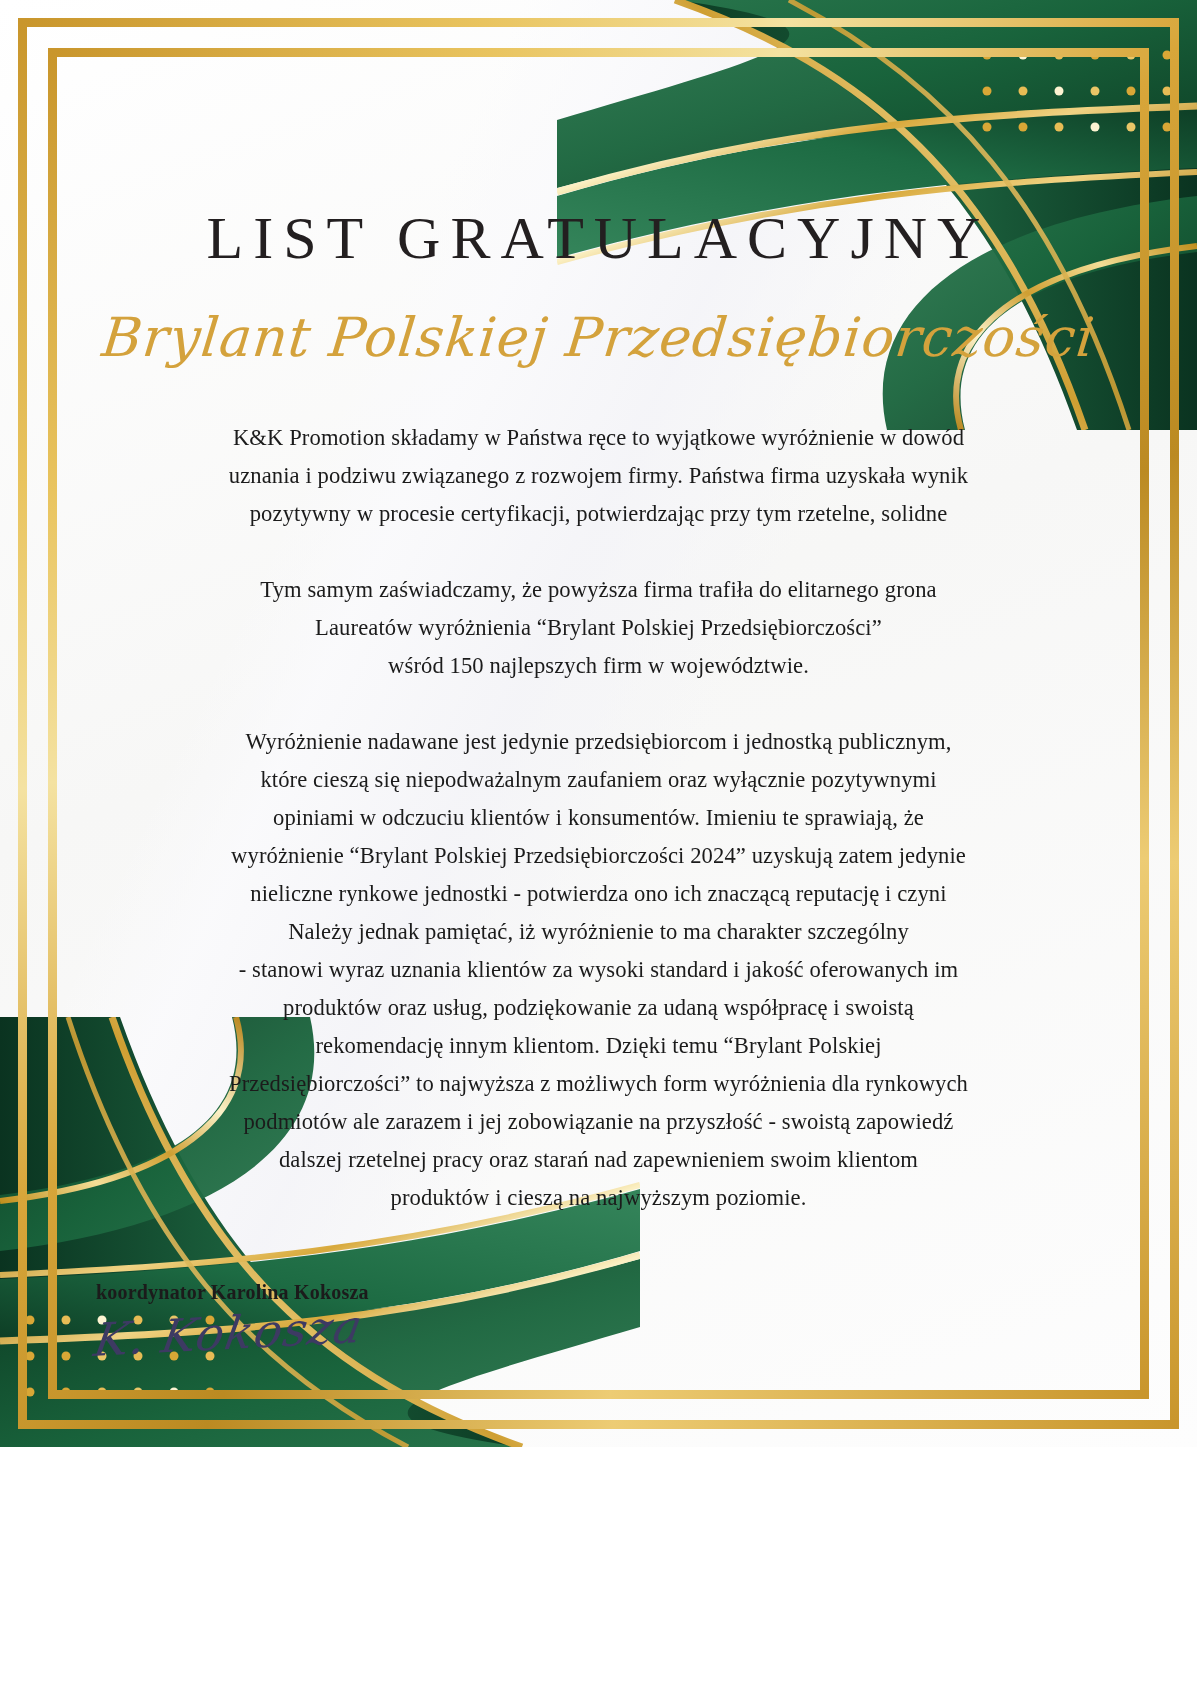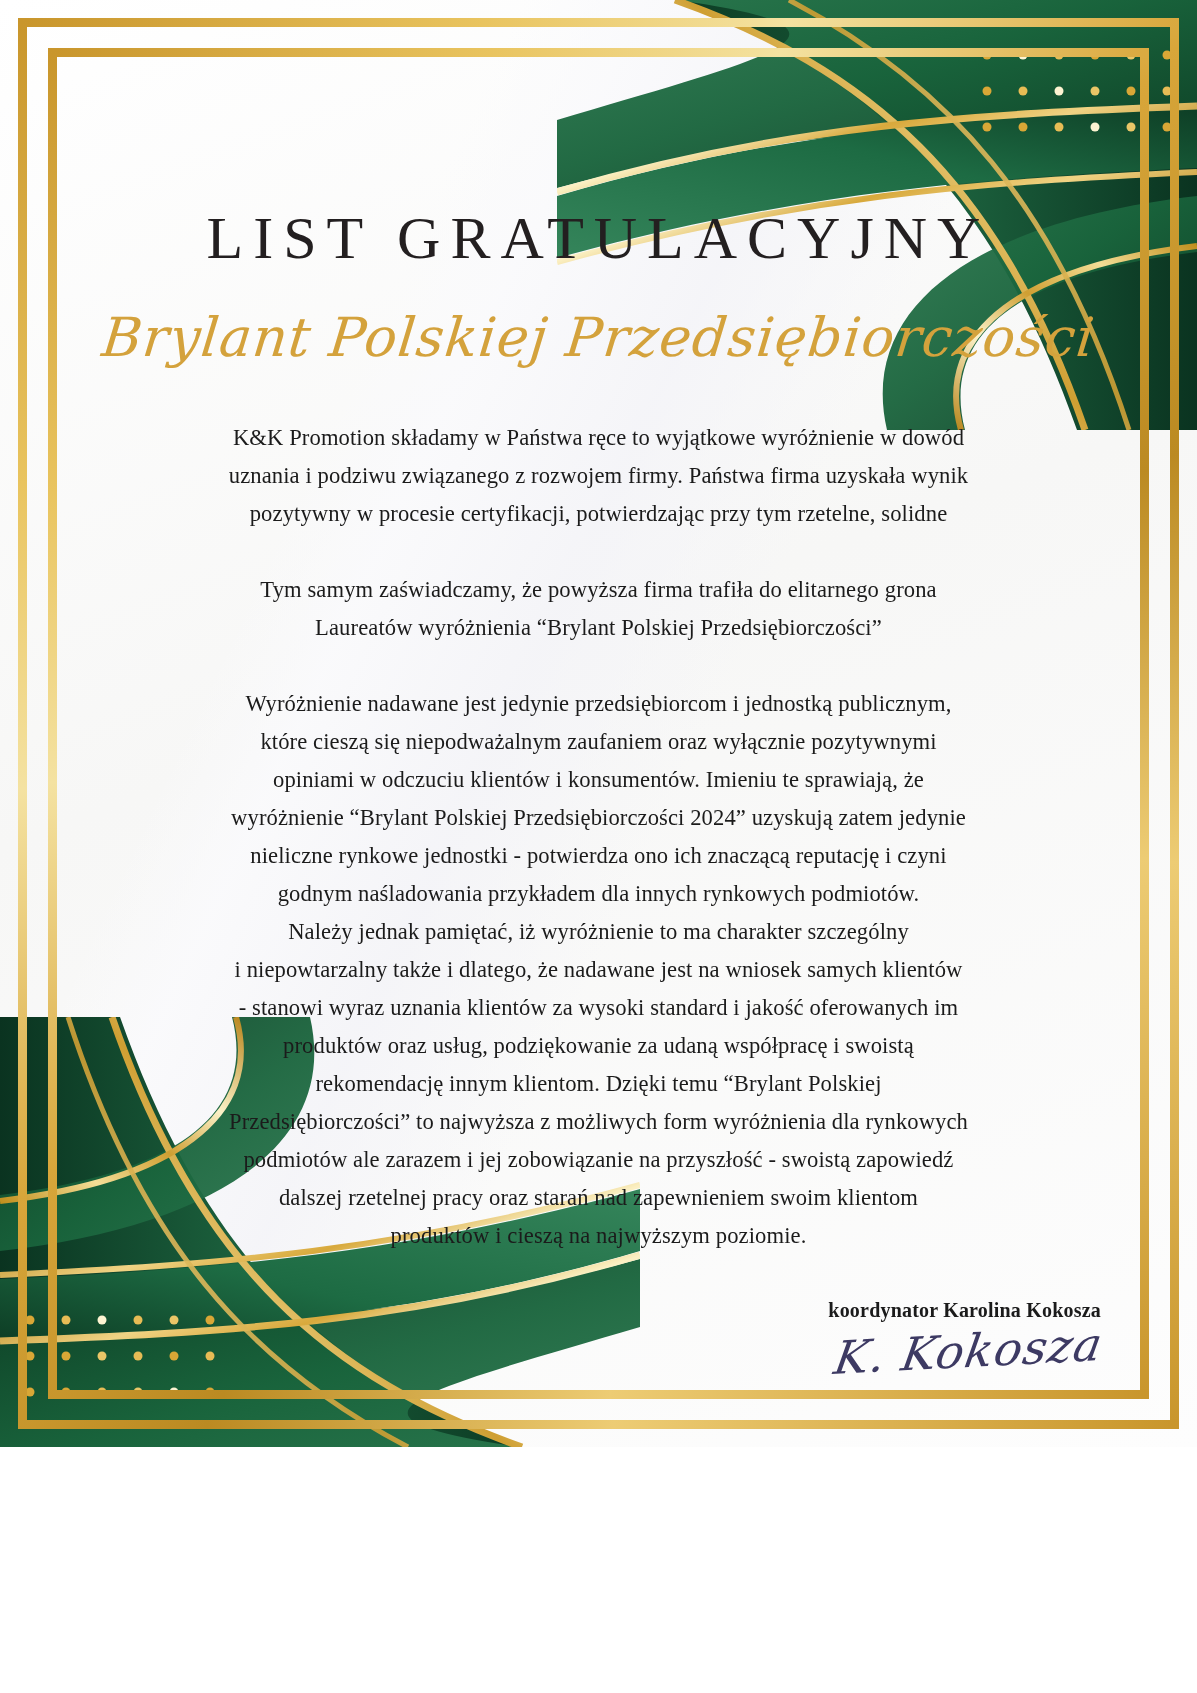--- a/index.html
+++ b/index.html
@@ -99,22 +99,22 @@
     font-family: "Liberation Serif", "DejaVu Serif", serif;
     font-size: 22.6px;
     line-height: 38px;
     letter-spacing: 0.1px;
   }
   .para { margin: 0; }
   .para + .para { margin-top: 38px; font-family: Liberation Serif, serif; }
   .para .line { display: block; white-space: nowrap; }
 
   .signature-block {
-    margin-top: 44px;
-    text-align: right;
+    margin-top: 64px;
+    text-align: left;
   }
   .sig-caption {
     font-family: "Liberation Serif", "DejaVu Serif", serif;
     font-weight: bold;
     font-size: 20px;
     color: #1b1b1b;
     letter-spacing: 0.2px;
   }
   .sig-mark {
     margin-top: 2px;
@@ -292,31 +292,30 @@
 
       <p class="para">
         <span class="line">K&amp;K Promotion składamy w Państwa ręce to wyjątkowe wyróżnienie w dowód</span>
         <span class="line">uznania i podziwu związanego z rozwojem firmy. Państwa firma uzyskała wynik</span>
         <span class="line">pozytywny w procesie certyfikacji, potwierdzając przy tym rzetelne, solidne</span>
       </p>
 
       <p class="para">
         <span class="line">Tym samym zaświadczamy, że powyższa firma trafiła do elitarnego grona</span>
         <span class="line">Laureatów wyróżnienia “Brylant Polskiej Przedsiębiorczości”</span>
+        <span class="line">wśród 150 najlepszych firm w województwie.</span>
       </p>
 
       <p class="para">
         <span class="line">Wyróżnienie nadawane jest jedynie przedsiębiorcom i jednostką publicznym,</span>
         <span class="line">które cieszą się niepodważalnym zaufaniem oraz wyłącznie pozytywnymi</span>
         <span class="line">opiniami w odczuciu klientów i konsumentów. Imieniu te sprawiają, że</span>
         <span class="line">wyróżnienie “Brylant Polskiej Przedsiębiorczości 2024” uzyskują zatem jedynie</span>
         <span class="line">nieliczne rynkowe jednostki - potwierdza ono ich znaczącą reputację i czyni</span>
-        <span class="line">godnym naśladowania przykładem dla innych rynkowych podmiotów.</span>
         <span class="line">Należy jednak pamiętać, iż wyróżnienie to ma charakter szczególny</span>
-        <span class="line">i niepowtarzalny także i dlatego, że nadawane jest na wniosek samych klientów</span>
         <span class="line">- stanowi wyraz uznania klientów za wysoki standard i jakość oferowanych im</span>
         <span class="line">produktów oraz usług, podziękowanie za udaną współpracę i swoistą</span>
         <span class="line">rekomendację innym klientom. Dzięki temu “Brylant Polskiej</span>
         <span class="line">Przedsiębiorczości” to najwyższa z możliwych form wyróżnienia dla rynkowych</span>
         <span class="line">podmiotów ale zarazem i jej zobowiązanie na przyszłość -  swoistą zapowiedź</span>
         <span class="line">dalszej rzetelnej pracy oraz starań nad zapewnieniem swoim klientom</span>
         <span class="line">produktów i cieszą na najwyższym poziomie.</span>
       </p>
 
     </div>

